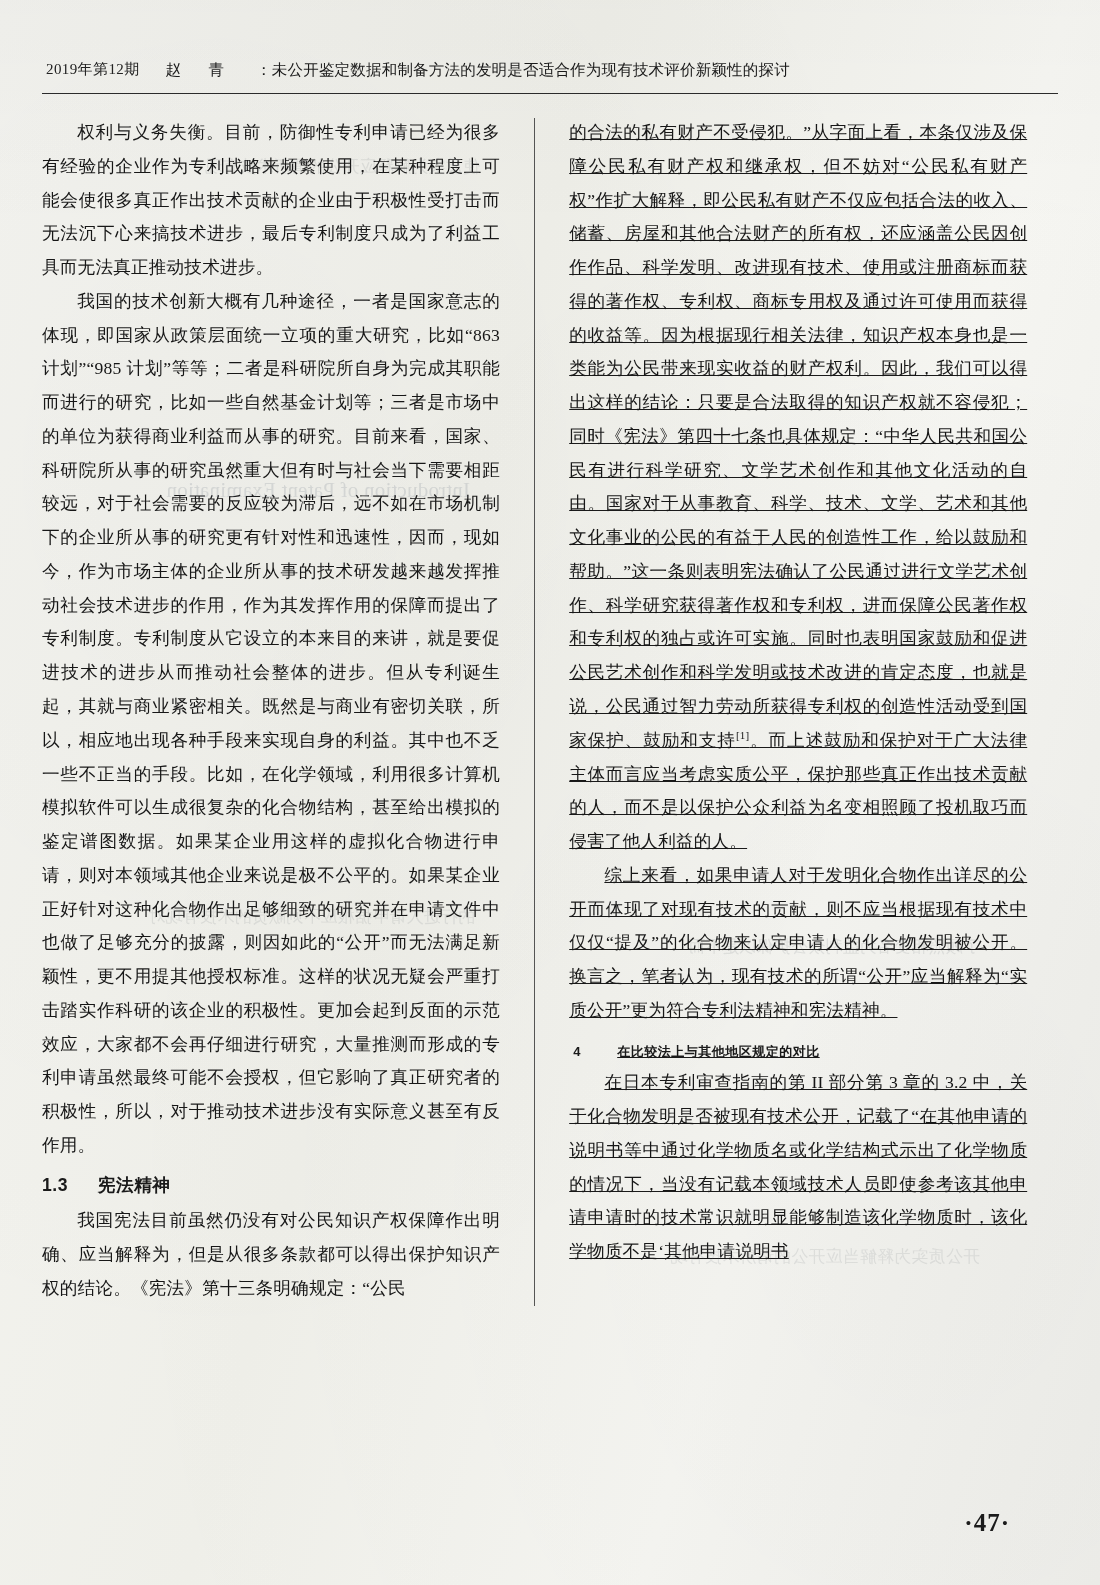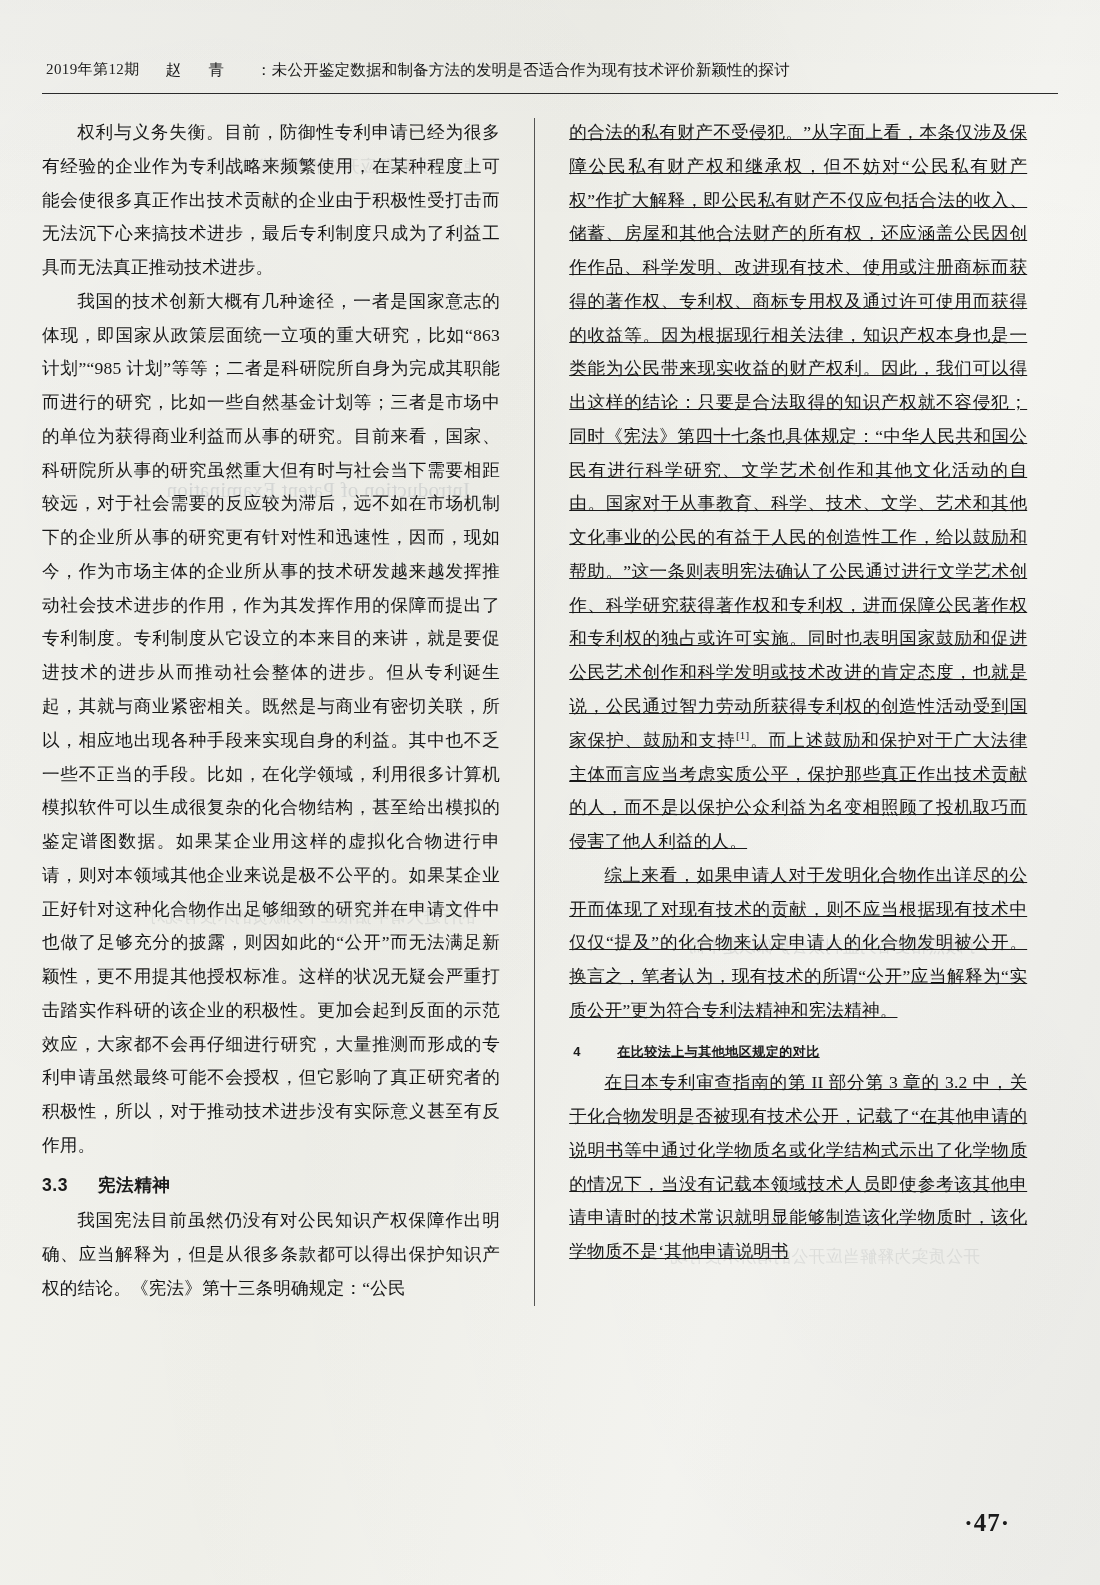--- a/index.html
+++ b/index.html
@@ -161,21 +161,21 @@
 
     <div class="columns">
 
       <div class="col left">
         <p class="body">权利与义务失衡。目前，防御性专利申请已经为很多有经验的企业作为专利战略来频繁使用，在某种程度上可能会使很多真正作出技术贡献的企业由于积极性受打击而无法沉下心来搞技术进步，最后专利制度只成为了利益工具而无法真正推动技术进步。</p>
 
 
         <p class="body">我国的技术创新大概有几种途径，一者是国家意志的体现，即国家从政策层面统一立项的重大研究，比如“863 计划”“985 计划”等等；二者是科研院所自身为完成其职能而进行的研究，比如一些自然基金计划等；三者是市场中的单位为获得商业利益而从事的研究。目前来看，国家、科研院所从事的研究虽然重大但有时与社会当下需要相距较远，对于社会需要的反应较为滞后，远不如在市场机制下的企业所从事的研究更有针对性和迅速性，因而，现如今，作为市场主体的企业所从事的技术研发越来越发挥推动社会技术进步的作用，作为其发挥作用的保障而提出了专利制度。专利制度从它设立的本来目的来讲，就是要促进技术的进步从而推动社会整体的进步。但从专利诞生起，其就与商业紧密相关。既然是与商业有密切关联，所以，相应地出现各种手段来实现自身的利益。其中也不乏一些不正当的手段。比如，在化学领域，利用很多计算机模拟软件可以生成很复杂的化合物结构，甚至给出模拟的鉴定谱图数据。如果某企业用这样的虚拟化合物进行申请，则对本领域其他企业来说是极不公平的。如果某企业正好针对这种化合物作出足够细致的研究并在申请文件中也做了足够充分的披露，则因如此的“公开”而无法满足新颖性，更不用提其他授权标准。这样的状况无疑会严重打击踏实作科研的该企业的积极性。更加会起到反面的示范效应，大家都不会再仔细进行研究，大量推测而形成的专利申请虽然最终可能不会授权，但它影响了真正研究者的积极性，所以，对于推动技术进步没有实际意义甚至有反作用。</p>
 
         <h3 class="sec">
-          <span class="num">3.3</span><span>宪法精神</span>
+          <span class="num">1.3</span><span>宪法精神</span>
         </h3>
 
         <p class="body">我国宪法目前虽然仍没有对公民知识产权保障作出明确、应当解释为，但是从很多条款都可以得出保护知识产权的结论。《宪法》第十三条明确规定：“公民</p>
       </div>
 
       <div class="divider"></div>
 
       <div class="col right">
         <p class="body noindent"><span>的合法的私有财产不受侵犯。”从字面上看，本条仅涉及保障公民私有财产权和继承权，但不妨对“公民私有财产权”作扩大解释，即公民私有财产不仅应包括合法的收入、储蓄、房屋和其他合法财产的所有权，还应涵盖公民因创作作品、科学发明、改进现有技术、使用或注册商标而获得的著作权、专利权、商标专用权及通过许可使用而获得的收益等。因为根据现行相关法律，知识产权本身也是一类能为公民带来现实收益的财产权利。因此，我们可以得出这样的结论：只要是合法取得的知识产权就不容侵犯；同时《宪法》第四十七条也具体规定：“中华人民共和国公民有进行科学研究、文学艺术创作和其他文化活动的自由。国家对于从事教育、科学、技术、文学、艺术和其他文化事业的公民的有益于人民的创造性工作，给以鼓励和帮助。”这一条则表明宪法确认了公民通过进行文学艺术创作、科学研究获得著作权和专利权，进而保障公民著作权和专利权的独占或许可实施。同时也表明国家鼓励和促进公民艺术创作和科学发明或技术改进的肯定态度，也就是说，公民通过智力劳动所获得专利权的创造性活动受到国家保护、鼓励和支持</span><sup class="ref">[1]</sup><span>。而上述鼓励和保护对于广大法律主体而言应当考虑实质公平，保护那些真正作出技术贡献的人，而不是以保护公众利益为名变相照顾了投机取巧而侵害了他人利益的人。</span></p>
 

